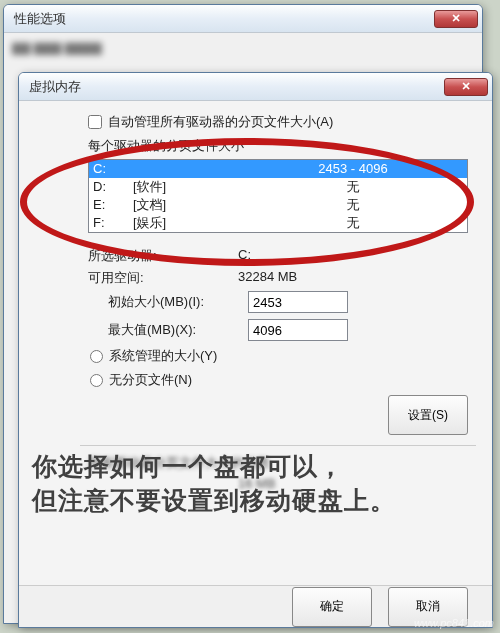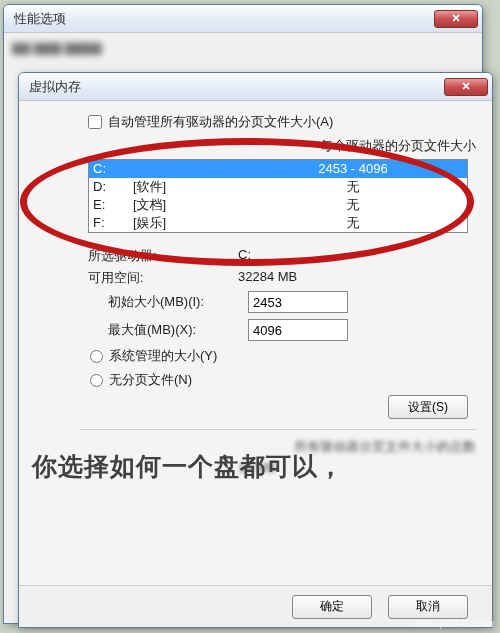--- a/index.html
+++ b/index.html
@@ -13,21 +13,21 @@
 
 .win-back { left: 3px; top: 4px; width: 480px; height: 620px; }
 .win-back .body { padding: 8px; filter: blur(3px); opacity: 0.5; font-size: 12px; }
 
 .win-front { left: 18px; top: 72px; width: 475px; height: 556px; background: #f4f4f4; }
 .content { padding: 12px 16px 10px 32px; font-size: 13px; color: #222; margin-left: 29px; }
 
 .checkbox-row { display: flex; align-items: center; margin-bottom: 6px; margin-left: 8px; }
 .checkbox-row input { margin-right: 6px; width: 14px; height: 14px; }
 
-.section-label { margin-left: 8px; margin-bottom: 4px; text-align: right; }
+.section-label { margin-left: 8px; margin-bottom: 4px; }
 
 .drive-header { display: flex; margin-left: 8px; margin-bottom: 2px; }
 .drive-header .col1 { width: 190px; }
 .drive-header .col2 { flex: 1; }
 
 .drive-list { margin: 0 8px 14px 8px; border: 1px solid #828790; background: #fff; font-family: SimSun, monospace; font-size: 13px; }
 .drive-row { display: flex; height: 18px; line-height: 18px; padding: 0 4px; }
 .drive-row.selected { background: #3399ff; color: #fff; }
 .drive-row .c1 { width: 40px; }
 .drive-row .c2 { width: 140px; }
@@ -38,21 +38,21 @@
 .info-row .val { }
 
 .radio-row { display: flex; align-items: center; margin-left: 10px; margin-bottom: 6px; }
 .radio-row input { margin-right: 6px; }
 
 .size-row { display: flex; align-items: center; margin-left: 28px; margin-bottom: 6px; }
 .size-row .lbl { width: 140px; }
 .size-row input { width: 100px; height: 22px; border: 1px solid #828790; padding: 0 4px; font-size: 13px; background: #fff; }
 
 .set-btn-row { display: flex; justify-content: flex-end; margin: 4px 8px 10px 0; }
-.btn { min-width: 80px; height: 24px; background: linear-gradient(to bottom, #fdfdfd, #e8e8e8); border: 1px solid #888; border-radius: 3px; font-size: 12px; cursor: pointer; padding: 0 12px; }
+.btn { min-width: 80px; height: 40px; background: linear-gradient(to bottom, #fdfdfd, #e8e8e8); border: 1px solid #888; border-radius: 3px; font-size: 12px; cursor: pointer; padding: 0 12px; }
 
 .hr { border-top: 1px solid #ccc; margin: 6px 0 8px 0; }
 
 .bottom-bar { position: absolute; bottom: 0; left: 0; right: 0; height: 42px; background: #f0f0f0; border-top: 1px solid #ccc; display: flex; justify-content: flex-end; align-items: center; gap: 16px; padding-right: 24px; }
 
 .overlay-ellipse { position: absolute; left: 20px; top: 138px; width: 454px; height: 128px; border: 7px solid #c01818; border-radius: 50%; pointer-events: none; z-index: 10; }
 
 .overlay-text { position: absolute; left: 32px; top: 450px; z-index: 11; font-size: 25px; font-weight: bold; color: #404040; line-height: 1.35; letter-spacing: 1px; }
 
 .wm { position: absolute; right: 6px; bottom: 4px; font-size: 11px; color: #fff; opacity: 0.6; font-style: italic; z-index: 12; }
@@ -157,14 +157,15 @@
 
   <div class="bottom-bar">
     <button class="btn">确定</button>
     <button class="btn">取消</button>
   </div>
 </div>
 
 <div class="overlay-ellipse"></div>
 <div class="overlay-text">
   <div>你选择如何一个盘都可以，</div>
+  <div>但注意不要设置到移动硬盘上。</div>
 </div>
 <div class="wm">www.pc841.com</div>
 
 </body></html>

